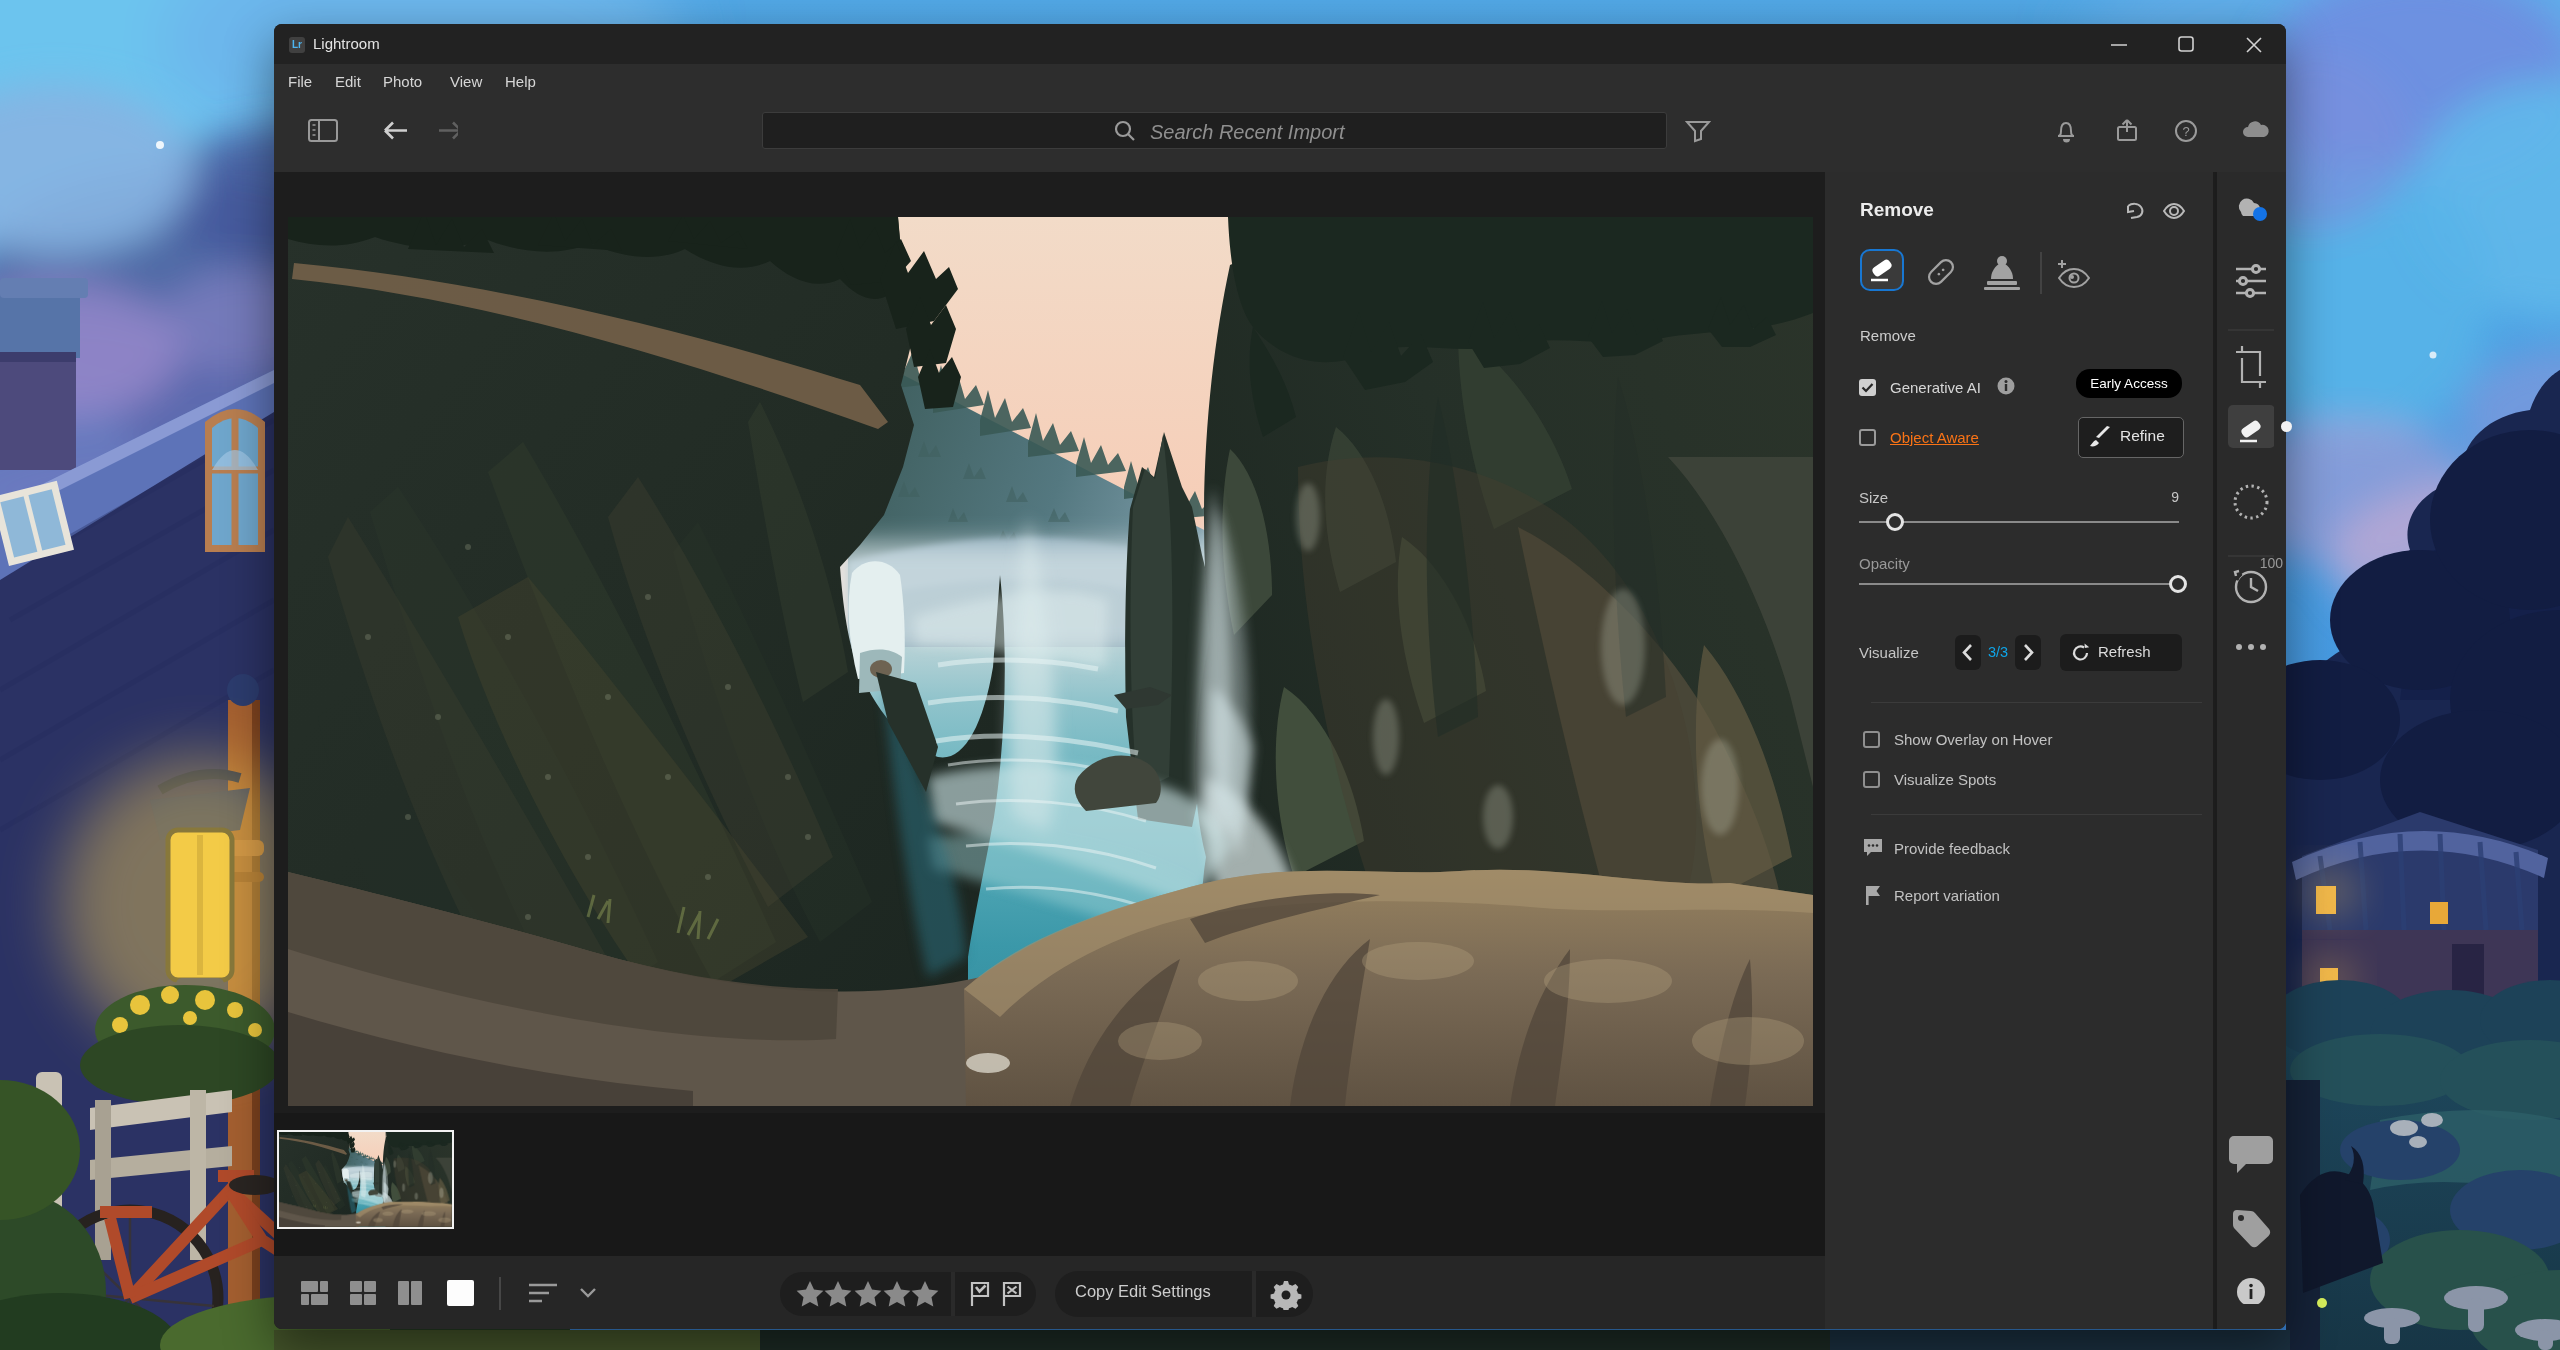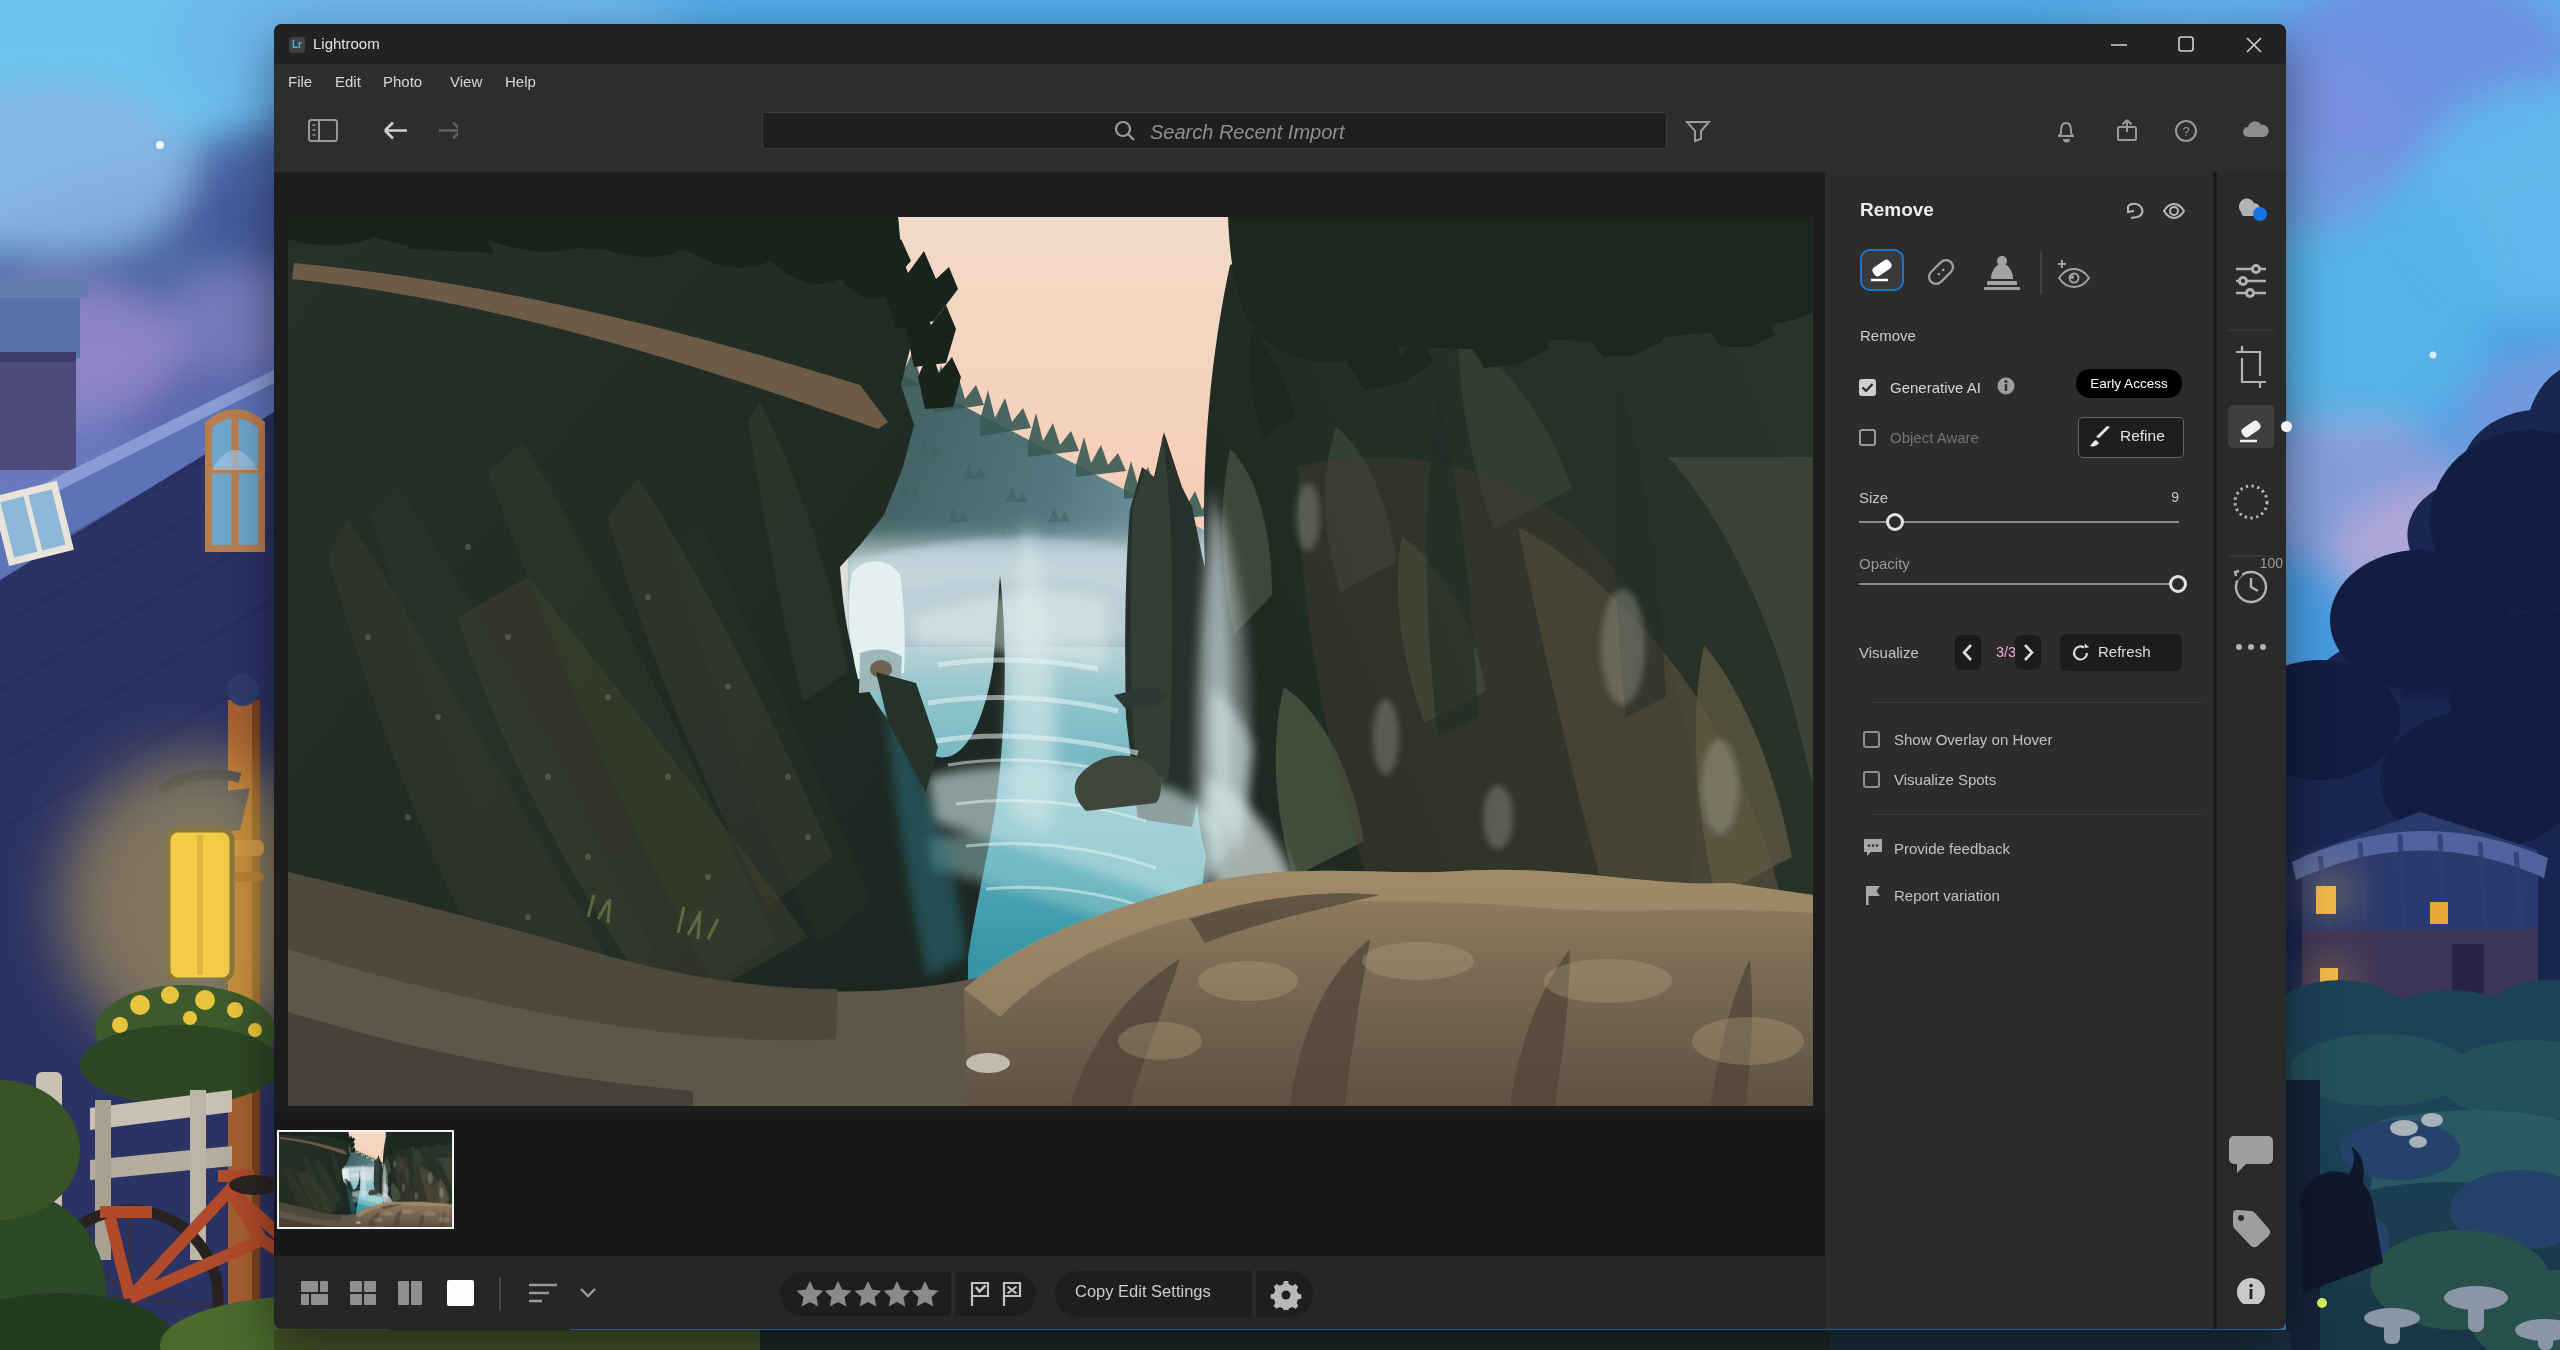--- a/index.html
+++ b/index.html
@@ -380,41 +380,41 @@
         <path d="M3.5,8.5 l3.5,3.5 6.5,-7" stroke="#262626" stroke-width="2.2" fill="none"></path>
       </svg>
     <div class="abs" style="left:1616px;top:355px;font-size:15px;color:#d6d6d6;">Generative AI</div>
     <svg class="abs" style="left:1722px;top:352px" width="20" height="20" viewBox="0 0 20 20">
       <circle cx="10" cy="10" r="8.5" fill="#9e9e9e"></circle>
       <rect x="8.8" y="8" width="2.4" height="7" fill="#2c2c2c"></rect>
         <circle cx="10" cy="5.4" r="1.5" fill="#2c2c2c"></circle>
     </svg>
     <div class="abs" style="left:1802px;top:345px;width:106px;height:29px;background:#000000;border-radius:14px;color:#fff;font-size:13.5px;text-align:center;line-height:29px;">Early Access</div>
     <div class="abs" style="left:1585px;top:405px;width:17px;height:17px;border:2px solid #9a9a9a;border-radius:3px;"></div>
-    <div class="abs" style="left:1616px;top:405px;font-size:15px;color:#737373;">Object Aware</div>
+    <div class="abs" style="left:1616px;top:405px;font-size:15px;color:#f97316;text-decoration:underline;">Object Aware</div>
     <div class="abs" style="left:1804px;top:393px;width:106px;height:41px;background:#1e1e1e;border:1px solid #666;border-radius:5px;"></div>
     <svg class="abs" style="left:1812px;top:400px" width="30" height="28" viewBox="0 0 30 28">
       <path d="M24,3 L13,14 l-3,-1 11,-11 Z" fill="#e8e8e8"></path>
       <path d="M10,16 c-3,1 -4,4 -6,6 c3,1 7,0 9,-3 Z" fill="#e8e8e8"></path>
     </svg>
     <div class="abs" style="left:1846px;top:403px;font-size:15.5px;color:#e4e4e4;">Refine</div>
     <div class="abs" style="left:1585px;top:465px;font-size:15px;color:#c6c6c6;">Size</div>
     <div class="abs" style="left:1885px;top:465px;width:20px;font-size:14px;color:#c6c6c6;text-align:right;">9</div>
     <div class="abs" style="left:1585px;top:497px;width:320px;height:2px;background:#8a8a8a;"></div>
     <div class="abs" style="left:1612px;top:489px;width:18px;height:18px;border:3px solid #e4e4e4;border-radius:50%;background:#2c2c2c;"></div>
     <div class="abs" style="left:1585px;top:531px;font-size:15px;color:#999;">Opacity</div>
     <div class="abs" style="left:1979px;top:531px;width:30px;font-size:14px;color:#999;text-align:right;">100</div>
     <div class="abs" style="left:1585px;top:559px;width:320px;height:2px;background:#8a8a8a;"></div>
     <div class="abs" style="left:1895px;top:551px;width:18px;height:18px;border:3px solid #e4e4e4;border-radius:50%;background:#2c2c2c;"></div>
     <div class="abs" style="left:1585px;top:620px;font-size:15px;color:#c6c6c6;">Visualize</div>
     <div class="abs" style="left:1681px;top:611px;width:26px;height:35px;background:#1c1c1c;border-radius:6px;"></div>
     <svg class="abs" style="left:1681px;top:611px" width="26" height="35" viewBox="0 0 26 35">
         <path d="M16,10 l-7,7.5 7,7.5" stroke="#dcdcdc" stroke-width="2.6" fill="none"></path>
       </svg>
-    <div class="abs" style="left:1708px;top:620px;width:48px;text-align:center;font-size:14.5px;color:#f9a8d4;">3/3</div>
+    <div class="abs" style="left:1708px;top:620px;width:32px;text-align:center;font-size:14.5px;color:#0ea5e9;">3/3</div>
     <div class="abs" style="left:1741px;top:611px;width:26px;height:35px;background:#1c1c1c;border-radius:6px;"></div>
     <svg class="abs" style="left:1741px;top:611px" width="26" height="35" viewBox="0 0 26 35">
         <path d="M10,10 l7,7.5 -7,7.5" stroke="#dcdcdc" stroke-width="2.6" fill="none"></path>
       </svg>
     <div class="abs" style="left:1786px;top:610px;width:122px;height:37px;background:#1c1c1c;border-radius:6px;"></div>
     <svg class="abs" style="left:1795px;top:617px" width="24" height="24" viewBox="0 0 24 24">
       <path d="M18,12 a6.5,6.5 0 1 1 -3,-5.5" stroke="#dcdcdc" stroke-width="2.2" fill="none"></path>
       <path d="M15.5,2.5 l0.3,4.6 4.4,-0.8 Z" fill="#dcdcdc"></path>
     </svg>
     <div class="abs" style="left:1824px;top:619px;font-size:15px;color:#dcdcdc;">Refresh</div>

